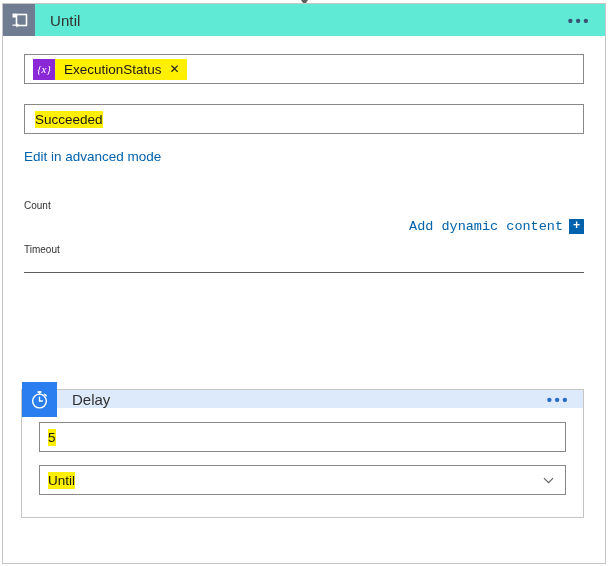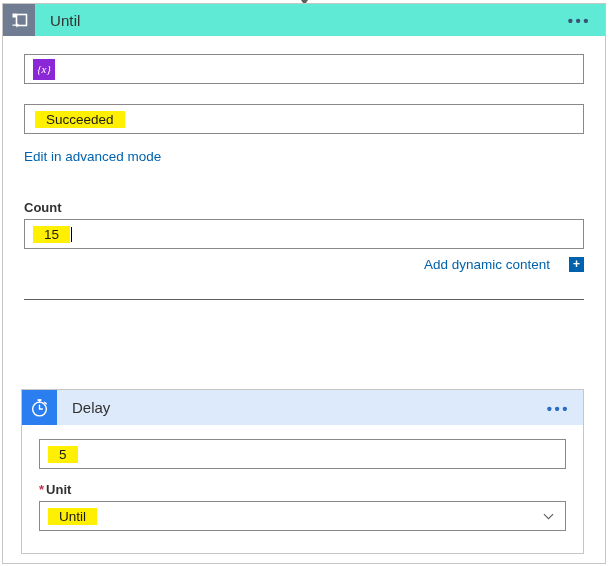--- a/index.html
+++ b/index.html
@@ -131,21 +131,21 @@
     color: #1b1a19;
     gap: 8px;
   }
   .token-x {
     font-size: 12px;
     color: #1b1a19;
     cursor: pointer;
     line-height: 1;
   }
 
-  .hl { background: #ffef00; color: #1b1a19; padding: 1px 11px; }
+  .hl { background: #ffef00; color: #1b1a19; padding: 1px 0; }
 
   .caret {
     position: absolute;
     right: 11px;
     top: 50%;
     transform: translateY(-50%);
     width: 11px;
     height: 11px;
     pointer-events: none;
   }
@@ -161,34 +161,34 @@
 
   .link {
     color: #0062ad;
     font-size: 13.5px;
     cursor: pointer;
     display: inline-flex;
     gap: 6px;
   }
 
   .field-label {
-    font-size: 13px;
+    font-size: 10px;
     color: #323130;
     margin-bottom: 4px;
     display: block;
-    font-weight: bold;
   }
   .req-star { color: #c4314b; margin-right: 2px; }
 
   .dyn-row {
     display: flex;
     justify-content: flex-end;
     align-items: center;
     margin-top: 8px;
-    gap: 19px;
+    gap: 6px;
+    font-family: Liberation Mono, monospace;
   }
   .dyn-plus {
     width: 15px;
     height: 15px;
     background: #0062ad;
     color: #ffffff;
     font-size: 12px;
     line-height: 15px;
     text-align: center;
     font-weight: bold;
@@ -205,21 +205,21 @@
   .delay-card {
     position: absolute;
     left: 21px;
     top: 389px;
     width: 563px;
     border: 1px solid #c8c6c4;
     background: #ffffff;
     box-sizing: border-box;
   }
   .delay-header {
-    height: 35px;
+    height: 18px;
     background: #ddeafb;
     display: flex;
     align-items: center;
     position: relative;
   }
   .delay-icon-box {
     width: 35px;
     height: 35px;
     background: #2a7ef0;
     display: flex;
@@ -266,20 +266,24 @@
   </div>
 
   <div class="until-body">
 
     <div class="spacer-18"></div>
 
     
     <div class="field-box pad-left-sm">
       <span class="token-chip">
         <span class="token-icon">{x}</span>
+        <span class="token-label">
+          <span>ExecutionStatus</span>
+          <span class="token-x">✕</span>
+        </span>
       </span>
     </div>
 
     <div class="spacer-10"></div>
 
     
 
     <div class="spacer-10"></div>
 
     
@@ -292,32 +296,29 @@
     <div class="link">
       <span>Edit in advanced mode</span>
     </div>
 
     <div style="height:19px"></div>
 
 
     <div style="height:17px"></div>
 
     <label class="field-label">Count</label>
-    <div class="field-box pad-left-sm">
-      <span class="hl">15</span>
-        <span class="caret-text"></span>
-    </div>
 
     <div class="dyn-row">
       <span class="link">Add dynamic content</span>
       <span class="dyn-plus">+</span>
     </div>
 
     <div style="height:10px"></div>
 
+    <label class="field-label">Timeout</label>
 
     <div class="divider"></div>
   </div>
 </div>
 
 <div class="delay-card">
 
   <div class="delay-header">
     <div class="delay-icon-box">
       <svg width="21" height="21" viewBox="0 0 22 22" aria-hidden="true">
@@ -333,23 +334,20 @@
   </div>
 
   <div class="delay-body">
 
     <div class="field-box pad-left-sm">
       <span class="hl">5</span>
     </div>
 
     <div style="height:13px"></div>
 
-    <label class="field-label">
-      <span class="req-star">*</span><span>Unit</span>
-    </label>
     <div class="field-box pad-left-sm">
       <span class="hl">Until</span>
       <svg class="caret" viewBox="0 0 12 12" aria-hidden="true">
         <path d="M1 4 L6 9 L11 4" fill="none" stroke="#605e5c" stroke-width="1.2"></path>
       </svg>
     </div>
   </div>
 </div>
 
 </body></html>

